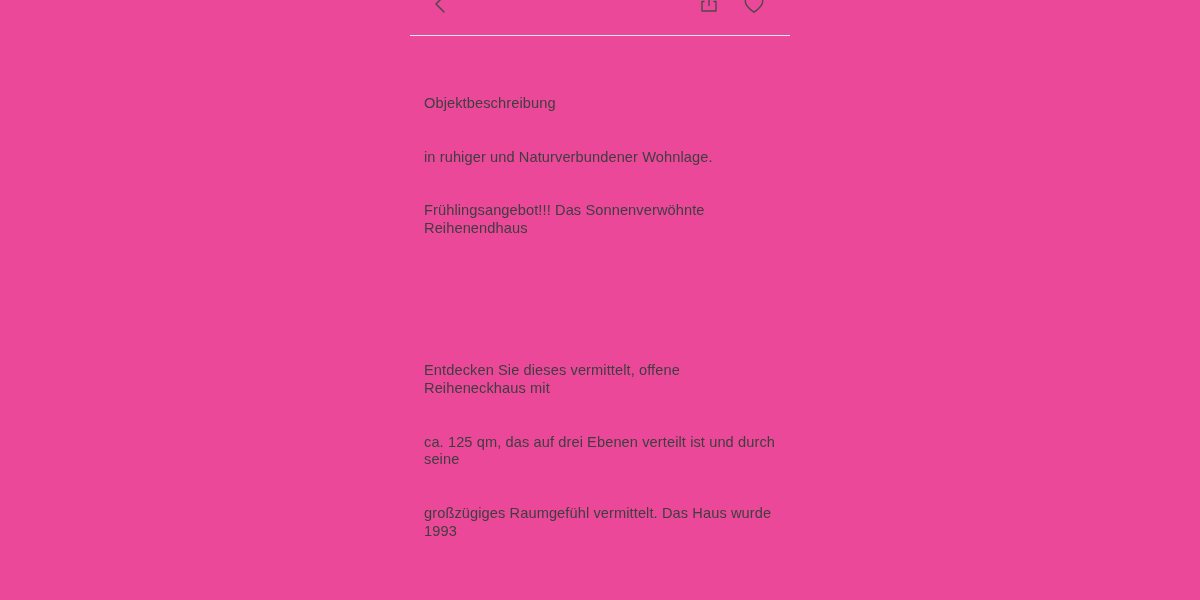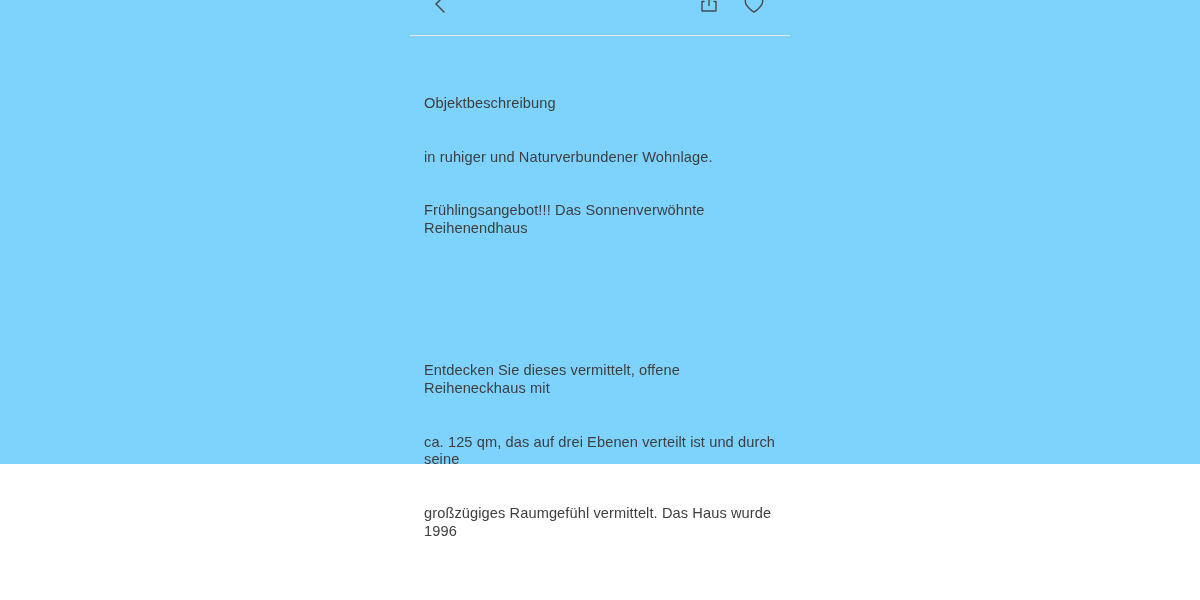--- a/index.html
+++ b/index.html
@@ -12,22 +12,22 @@
     width: 1200px;
     height: 600px;
     overflow: hidden;
     font-family: "Liberation Sans", sans-serif;
     -webkit-font-smoothing: antialiased;
   }
 
   #page {
     position: relative;
     width: 1200px;
-    height: 464px;
-    background: #7dd3fc;
+    height: 600px;
+    background: #ec4899;
   }
 
   
   .topbar {
     position: absolute;
     left: 410px;
     top: 0;
     width: 380px;
     height: 35px;
     box-sizing: border-box;
@@ -117,21 +117,21 @@
   <div class="content">
 
     <div class="block">Objektbeschreibung</div>
     <div class="block line">in ruhiger und Naturverbundener Wohnlage.</div>
     <div class="block line">Frühlingsangebot!!! Das Sonnenverwöhnte Reihenendhaus</div>
 
     <div class="block line">&nbsp;</div>
 
     <div class="block line">Entdecken Sie dieses vermittelt, offene Reiheneckhaus mit</div>
     <div class="block line">ca. 125 qm, das auf drei Ebenen verteilt ist und durch seine</div>
-    <div class="block line">großzügiges Raumgefühl vermittelt. Das Haus wurde 1996</div>
+    <div class="block line">großzügiges Raumgefühl vermittelt. Das Haus wurde 1993</div>
     
     
     
     
     
     
 
     
 
     

